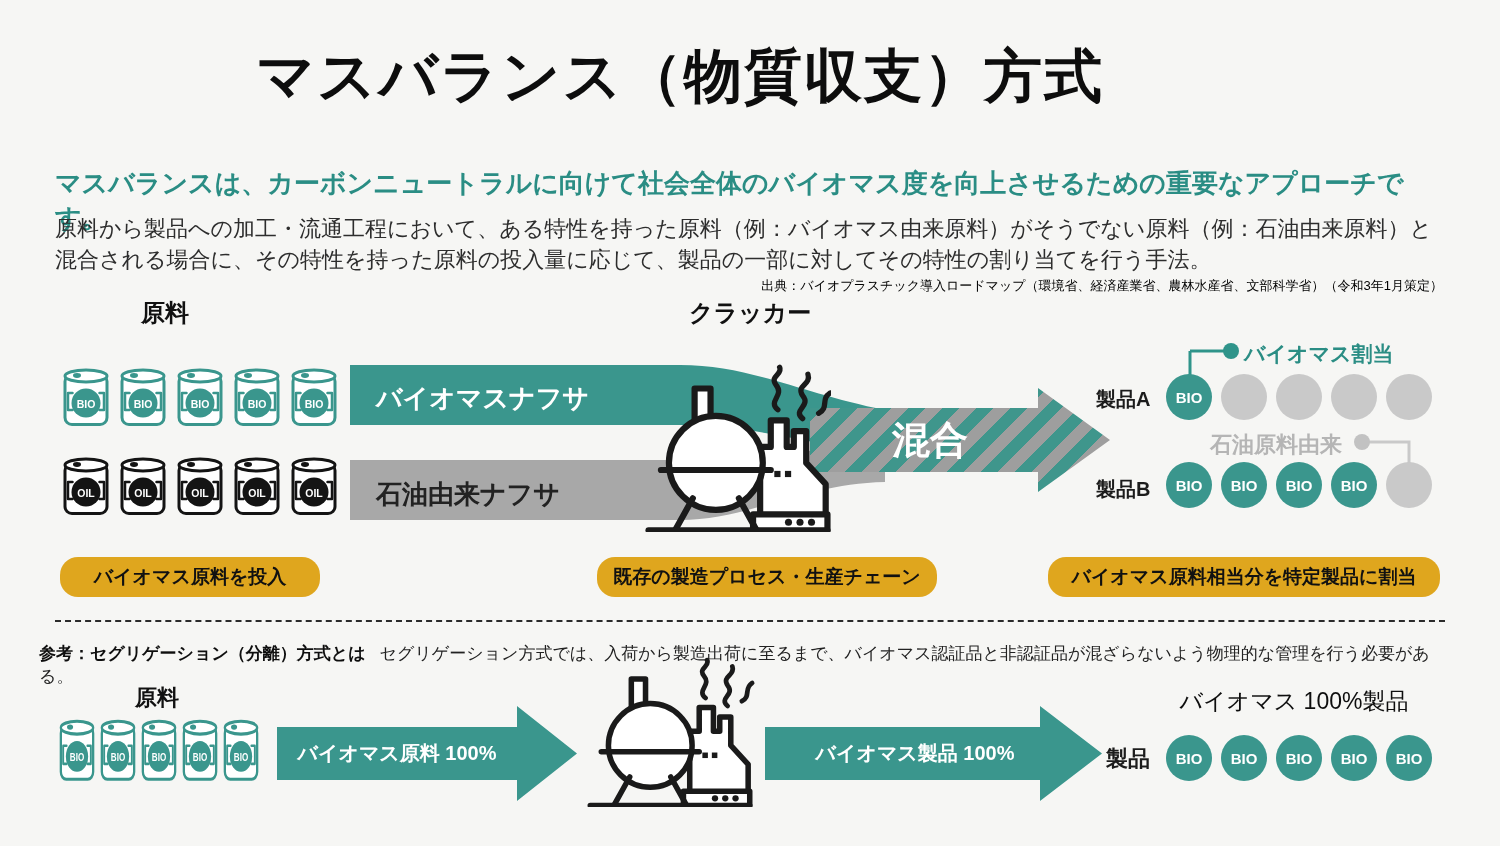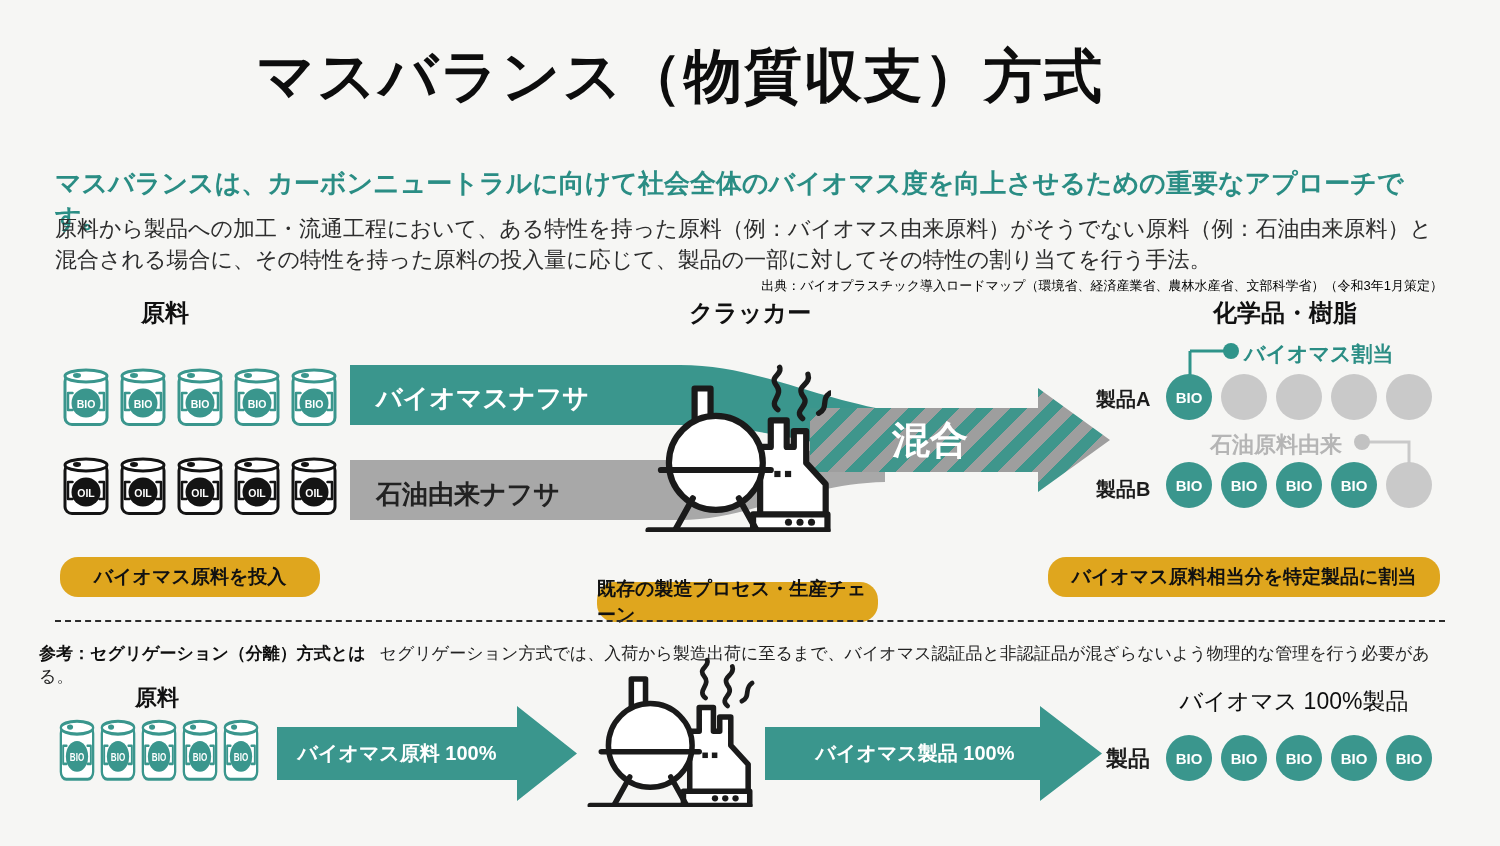--- a/index.html
+++ b/index.html
@@ -75,21 +75,20 @@
   <div class="abs title">マスバランス（物質収支）方式</div>
   <div class="abs highlight">マスバランスは、カーボンニュートラルに向けて社会全体のバイオマス度を向上させるための重要なアプローチです。</div>
   <div class="abs bodytext">
     <div>原料から製品への加工・流通工程において、ある特性を持った原料（例：バイオマス由来原料）がそうでない原料（例：石油由来原料）と</div>
     <div>混合される場合に、その特性を持った原料の投入量に応じて、製品の一部に対してその特性の割り当てを行う手法。</div>
   </div>
   <div class="abs source">出典：バイオプラスチック導入ロードマップ（環境省、経済産業省、農林水産省、文部科学省）（令和3年1月策定）</div>
 
   <div class="abs colhead" style="left:115px;top:297px;width:100px;">原料</div>
   <div class="abs colhead" style="left:660px;top:297px;width:180px;">クラッカー</div>
-  <div class="abs colhead" style="left:1175px;top:297px;width:220px;">化学品・樹脂</div>
 
   <svg class="abs" style="left:350px;top:358px" width="535" height="170" viewBox="0 0 535 170">
     <path d="M0,7 H330 C400,7 450,35 535,52 L535,96 C450,84 400,67 330,67 H0 Z" style="fill:var(--teal,#3a968d)"></path>
     <path d="M0,102 H330 C400,102 450,92 535,86 L535,124 C450,126 400,162 330,162 H0 Z" style="fill:var(--gray-band,#a8a8a8)"></path>
   </svg>
   <div class="abs bandlabel white" style="left:376px;top:381px">バイオマスナフサ</div>
   <div class="abs bandlabel dark" style="left:376px;top:477px">石油由来ナフサ</div>
 
   <div class="abs mix-arrow">
     <div class="abs mix-label">混合</div>
@@ -161,21 +160,21 @@
   </svg>
 
   <div class="abs prod-label" style="left:1096px;top:476px">製品B</div>
   <div class="abs chip teal" style="left:1166px;top:462px">BIO</div>
   <div class="abs chip teal" style="left:1221px;top:462px">BIO</div>
   <div class="abs chip teal" style="left:1276px;top:462px">BIO</div>
   <div class="abs chip teal" style="left:1331px;top:462px">BIO</div>
   <div class="abs chip gray" style="left:1386px;top:462px"></div>
 
   <div class="abs stepbtn" style="left:60px;top:557px;width:260px;">バイオマス原料を投入</div>
-  <div class="abs stepbtn" style="left:597px;top:582px;width:281px;">既存の製造プロセス・生産チェーン</div>
+  <div class="abs stepbtn" style="left:597px;top:557px;width:340px;">既存の製造プロセス・生産チェーン</div>
   <div class="abs stepbtn" style="left:1048px;top:557px;width:392px;">バイオマス原料相当分を特定製品に割当</div>
 
   <div class="abs divider"></div>
   <div class="abs refline">
     <span class="b">参考：セグリゲーション（分離）方式とは</span><span>セグリゲーション方式では、入荷から製造出荷に至るまで、バイオマス認証品と非認証品が混ざらないよう物理的な管理を行う必要がある。</span>
   </div>
 
   <div class="abs subhead" style="left:107px;top:683px;width:100px;">原料</div>
 
   <svg class="abs" style="left:57px;top:717px;color:var(--teal,#3a968d)" width="40" height="66" viewBox="0 0 52 62" preserveAspectRatio="none">

